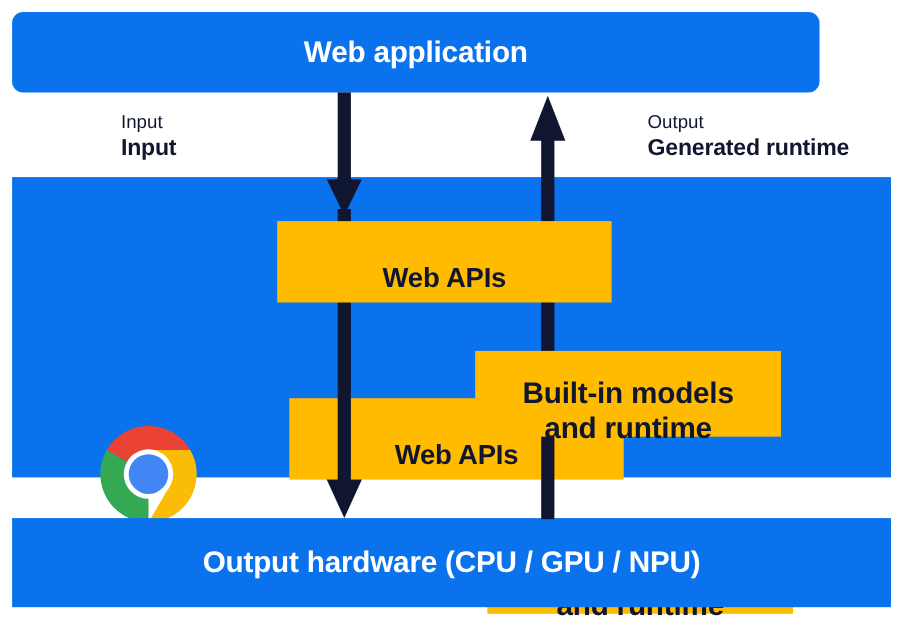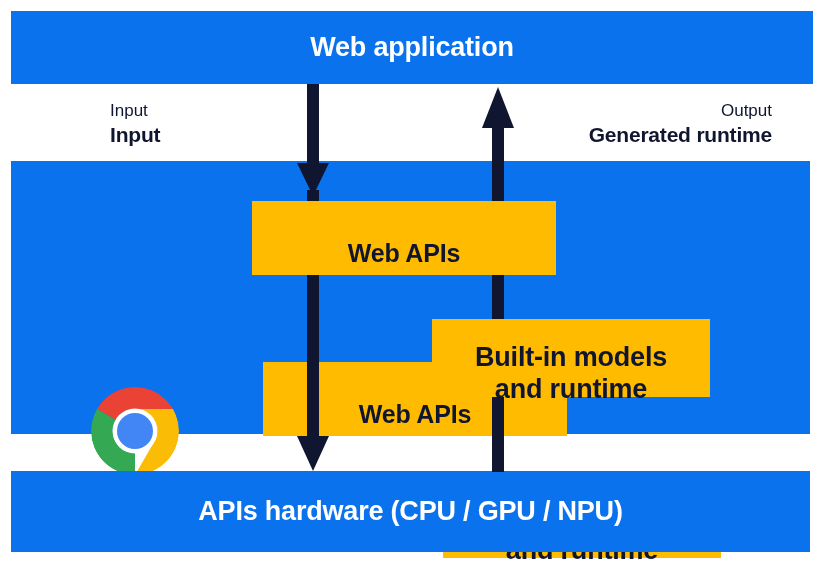--- a/index.html
+++ b/index.html
@@ -24,22 +24,23 @@
   .band {
     position: absolute;
     background: #0B72EE;
     display: flex;
     align-items: center;
     justify-content: center;
   }
   #band-top {
     left: 11px;
     top: 11px;
-    width: 802px;
+    width: 734px;
     height: 73px;
+    border-radius: 10px;
   }
   #band-middle {
     left: 11px;
     top: 161px;
     width: 799px;
     height: 273px;
     display: block;
   }
   #band-bottom {
     left: 11px;
@@ -106,21 +107,21 @@
     line-height: 1.25;
   }
   #io-input {
     left: 110px;
     top: 100px;
     text-align: left;
   }
   #io-output {
     right: 48px;
     top: 100px;
-    text-align: right;
+    text-align: left;
   }
   .io-kicker {
     font-size: 17px;
     font-weight: normal;
     letter-spacing: 0px;
   }
   .io-value {
     font-size: 21px;
     font-weight: bold;
     letter-spacing: -0.2px;
@@ -189,21 +190,21 @@
     <div class="yellow-box" id="box-builtin">
       <span class="box-label">
         <span>Built-in models</span><br>
         <span>and runtime</span>
       </span>
     </div>
 
   </div>
 
   <div class="band" id="band-bottom">
-    <span class="band-title">APIs hardware (CPU / GPU / NPU)</span>
+    <span class="band-title">Output hardware (CPU / GPU / NPU)</span>
   </div>
 
   <svg id="arrow-layer">
 
     <g>
 
       <rect x="307" y="84" width="12" height="82" fill="#10162F"></rect>
 
       <polygon points="297,163 329,163 313,196" fill="#10162F"></polygon>
 

